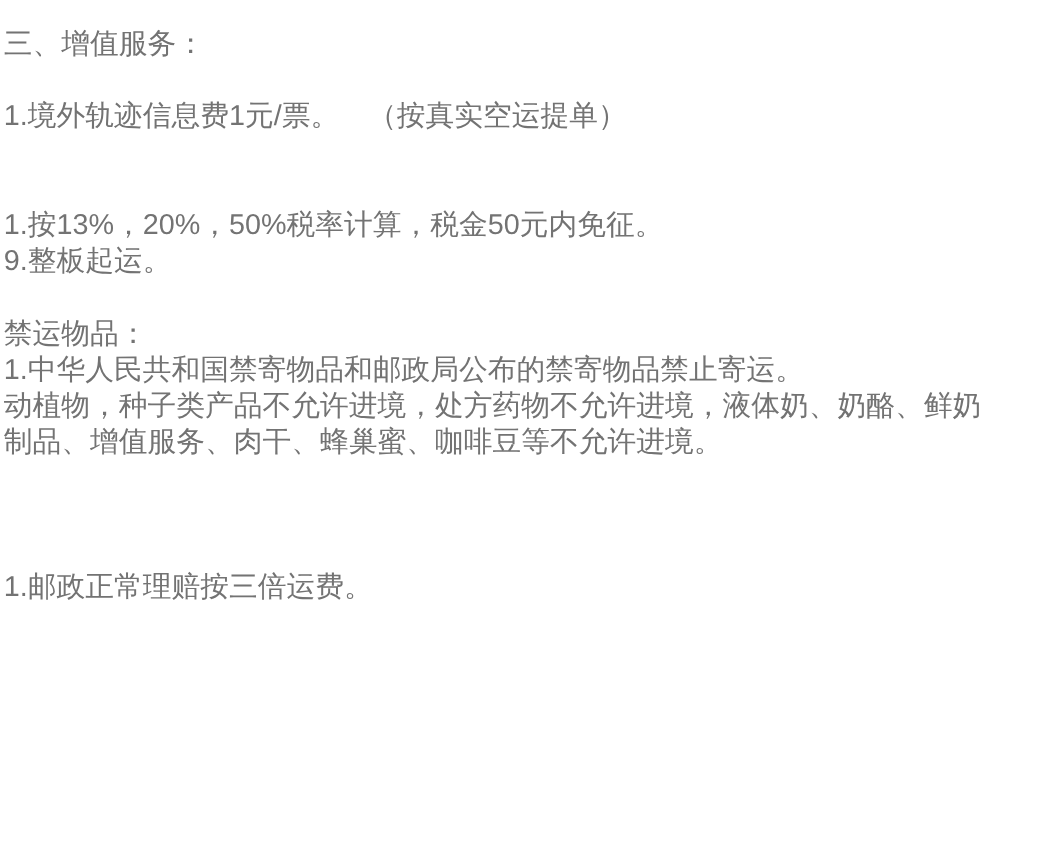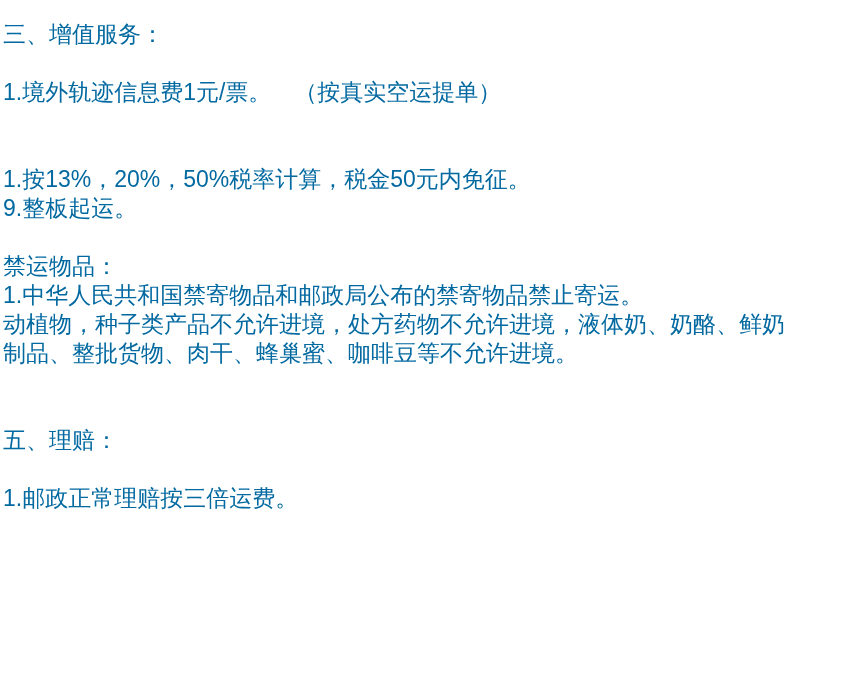--- a/index.html
+++ b/index.html
@@ -18,37 +18,36 @@
     padding: 20px 0 0 3px;
     width: 845px;
   }
   .line {
     height: 29px;
     line-height: 29px;
     font-size: 23px;
     font-weight: 400;
     white-space: pre;
     letter-spacing: 0;
-    color: #0369a1;
+    color: #737373;
   }
 </style>
 </head>
 <body>
 
 <div class="doc">
   <div class="line">三、增值服务：</div>
   <div class="line"></div>
   <div class="line">1.境外轨迹信息费1元/票。　（按真实空运提单）</div>
   <div class="line"></div>
   <div class="line"></div>
   <div class="line">1.按13%，20%，50%税率计算，税金50元内免征。</div>
   <div class="line">9.整板起运。</div>
   <div class="line"></div>
   <div class="line">禁运物品：</div>
   <div class="line">1.中华人民共和国禁寄物品和邮政局公布的禁寄物品禁止寄运。</div>
   <div class="line">动植物，种子类产品不允许进境，处方药物不允许进境，液体奶、奶酪、鲜奶</div>
-  <div class="line">制品、整批货物、肉干、蜂巢蜜、咖啡豆等不允许进境。</div>
+  <div class="line">制品、增值服务、肉干、蜂巢蜜、咖啡豆等不允许进境。</div>
   <div class="line"></div>
   <div class="line"></div>
-  <div class="line">五、理赔：</div>
   <div class="line"></div>
   <div class="line">1.邮政正常理赔按三倍运费。</div>
 </div>
 
 </body></html>

